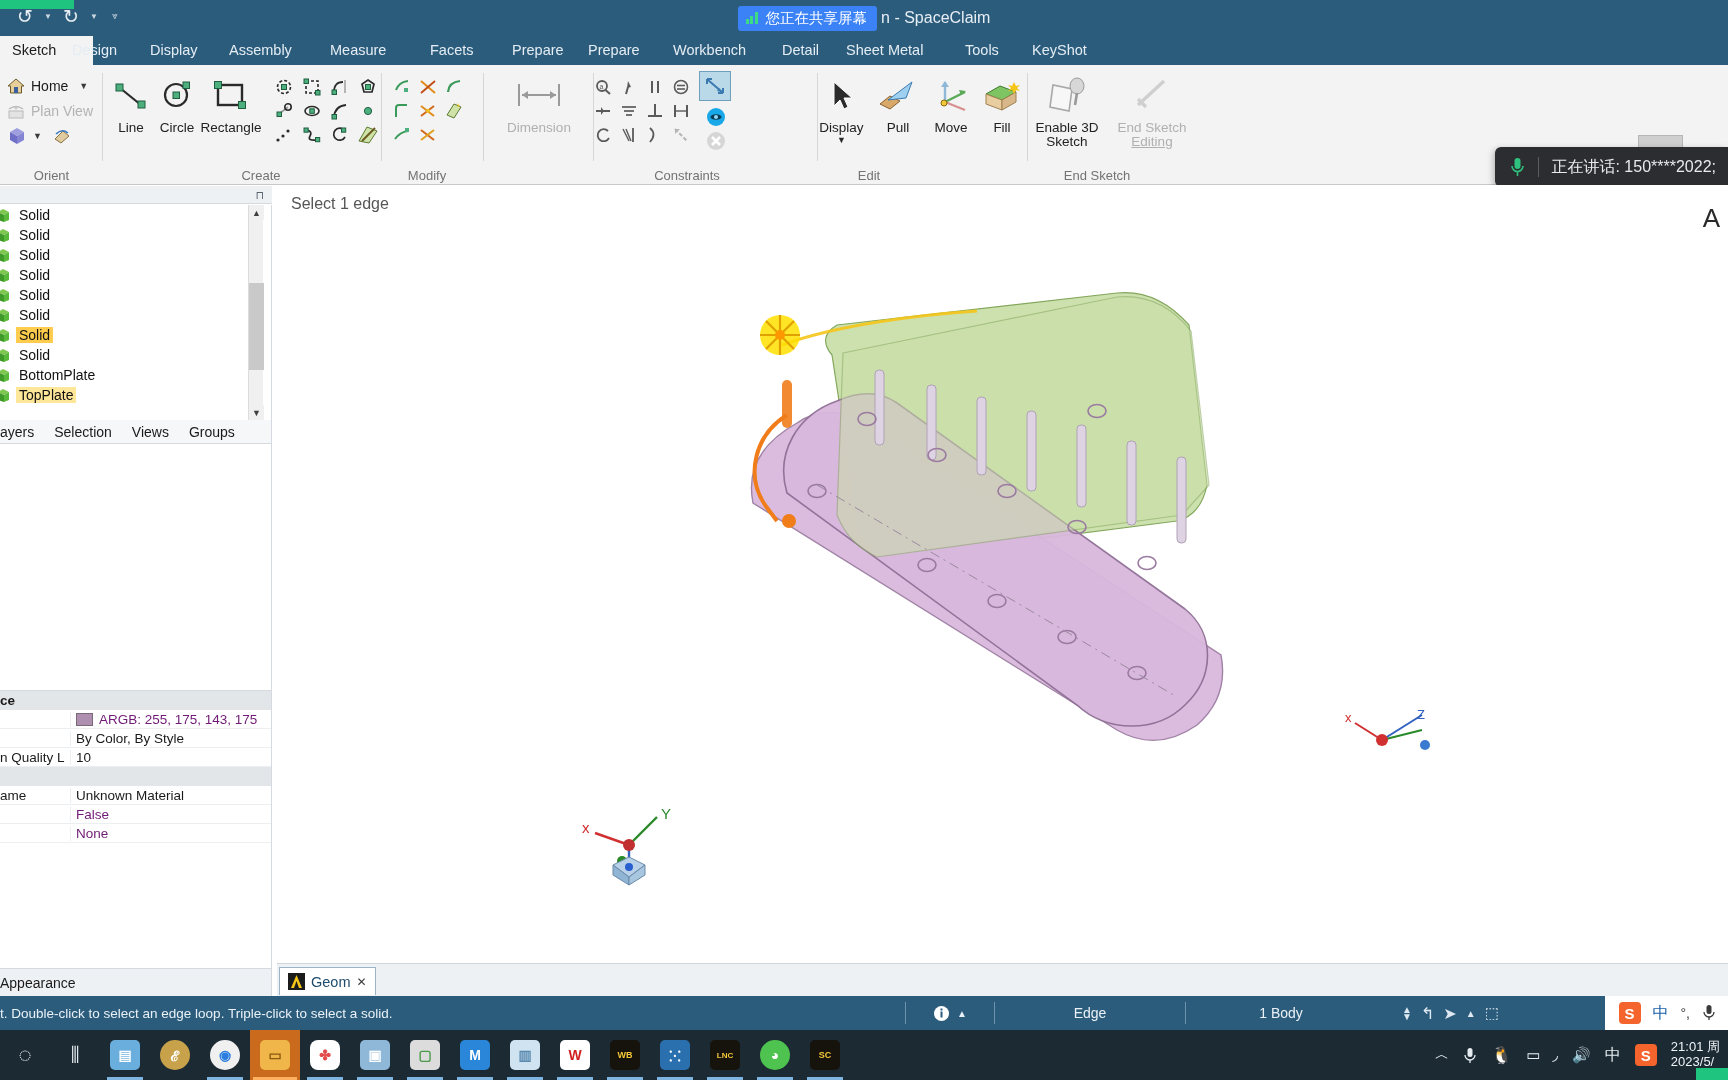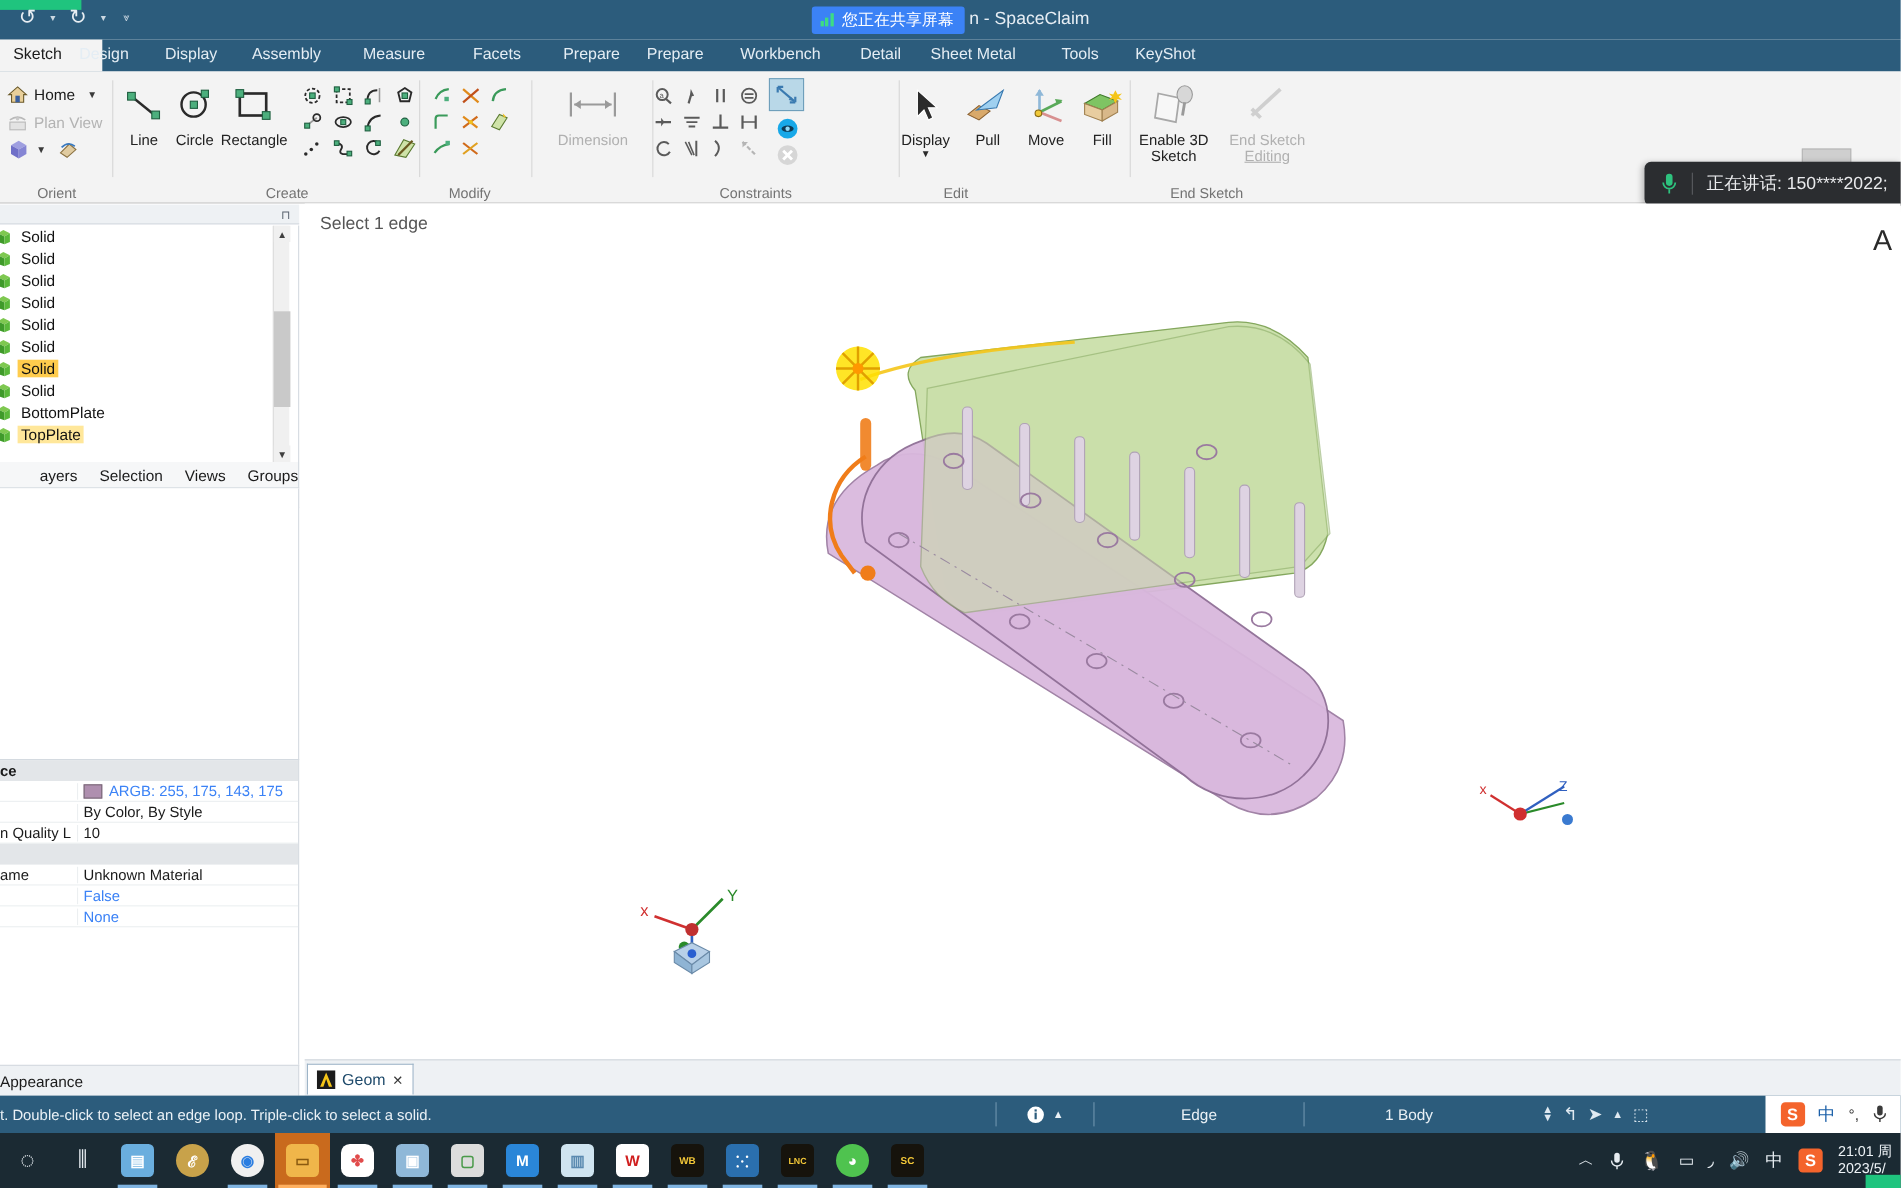--- a/index.html
+++ b/index.html
@@ -133,21 +133,21 @@
     width: 15px; height: 15px; display: flex; align-items: center; justify-content: center;
     font-size: 9px; color: #3f3f3f; background: #f0f0f0;
   }
   .tree-scroll .thumb {
     position: absolute; left: 0; top: 78px; width: 15px; height: 87px; background: #c9c9c9;
   }
 
   .tree-tabs {
     position: absolute; left: 0; top: 420px; width: 272px; height: 24px;
     background: #f6f7f8; border-right: 1px solid #d4dae0; border-bottom: 1px solid #d4dae0;
-    display: flex; align-items: center; gap: 20px; padding-left: 0px; justify-content: flex-end;
+    display: flex; align-items: center; gap: 20px; padding-left: 0px;
   }
   .tree-tabs span { font-size: 14px; color: #1a1a1a; }
 
   .midpanel {
     position: absolute; left: 0; top: 444px; width: 272px; height: 246px;
     background: #ffffff; border-right: 1px solid #d4dae0;
   }
 
   .props {
     position: absolute; left: 0; top: 690px; width: 272px; height: 278px;
@@ -156,21 +156,21 @@
   .prop-section {
     height: 19px; background: #e3e6e9; display: flex; align-items: center;
     font-size: 13.5px; font-weight: bold; color: #1a1a1a; padding-left: 0px;
   }
   .prop-row {
     height: 19px; display: flex; align-items: center; border-bottom: 1px solid #eceff1;
     font-size: 13.5px; color: #1a1a1a;
   }
   .prop-key { width: 70px; color: #1a1a1a; padding-left: 0px; }
   .prop-val { flex: 1; border-left: 1px solid #eceff1; padding-left: 5px; display: flex; align-items: center; gap: 6px; }
-  .prop-val.muted { color: #3b82f6; }
+  .prop-val.muted { color: #701a75; }
   .swatch { width: 17px; height: 13px; border: 1px solid #7a6a78; background: #af8faf; }
 
   .appearance-bar {
     position: absolute; left: 0; top: 968px; width: 272px; height: 28px;
     background: #eef1f4; border-right: 1px solid #d4dae0; border-top: 1px solid #d4dae0;
     display: flex; align-items: center; font-size: 14px; color: #1a1a1a; padding-left: 0px;
   }
 
   
   .viewport {

